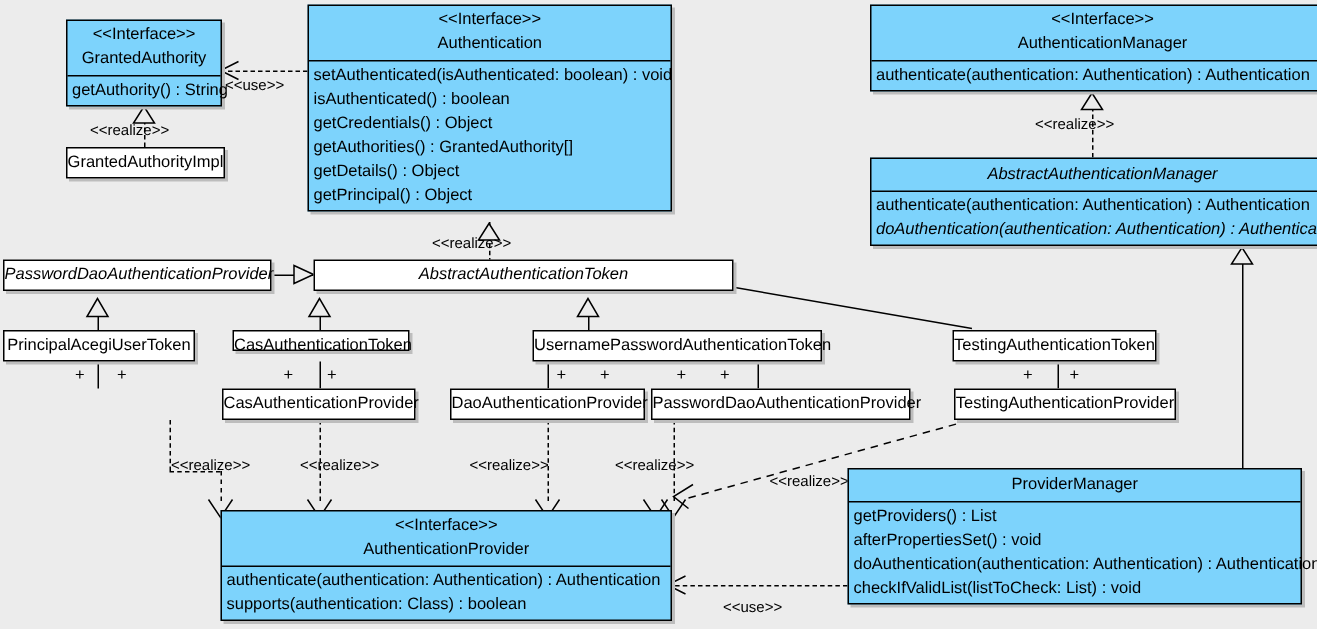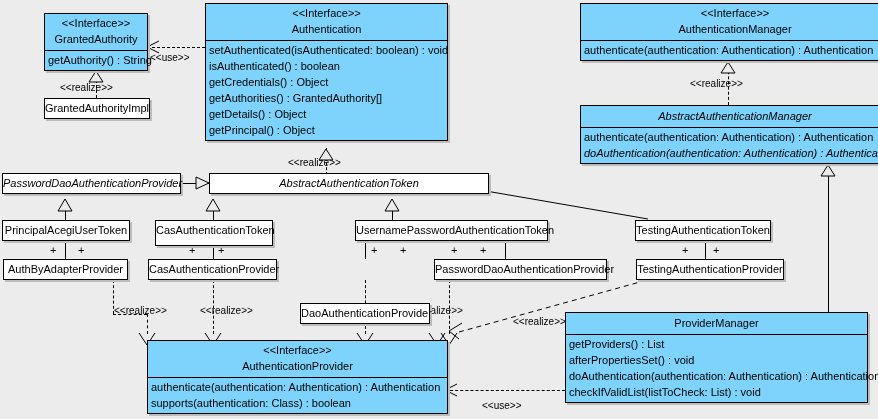--- a/index.html
+++ b/index.html
@@ -278,41 +278,38 @@
   </div>
 
   <div class="simplebox abstract" style="left:209px; top:173px; width:280px; height:21px;">
     <span>AbstractAuthenticationToken</span>
   </div>
 
   <div class="simplebox" style="left:2px; top:220px; width:128px; height:21px;">
     <span>PrincipalAcegiUserToken</span>
   </div>
 
-  <div class="simplebox" style="left:155px; top:220px; width:118px; height:26px;">
+  <div class="simplebox" style="left:155px; top:220px; width:118px; height:14px;">
     <span>CasAuthenticationToken</span>
   </div>
 
   <div class="simplebox" style="left:355px; top:220px; width:193px; height:21px;">
     <span>UsernamePasswordAuthenticationToken</span>
   </div>
 
   <div class="simplebox" style="left:635px; top:220px; width:136px; height:21px;">
     <span>TestingAuthenticationToken</span>
   </div>
 
-  <div class="simplebox" style="left:3px; top:259px; width:125px; height:21px;">
-    <span>AuthByAdapterProvider</span>
-  </div>
 
   <div class="simplebox" style="left:148px; top:259px; width:129px; height:21px;">
     <span>CasAuthenticationProvider</span>
   </div>
 
-  <div class="simplebox" style="left:300px; top:259px; width:130px; height:21px;margin-top:44px;">
+  <div class="simplebox" style="left:300px; top:259px; width:130px; height:21px;">
     <span>DaoAuthenticationProvider</span>
   </div>
 
   <div class="simplebox" style="left:434px; top:259px; width:173px; height:21px;">
     <span>PasswordDaoAuthenticationProvider</span>
   </div>
 
   <div class="simplebox" style="left:636px; top:259px; width:148px; height:21px;">
     <span>TestingAuthenticationProvider</span>
   </div>

